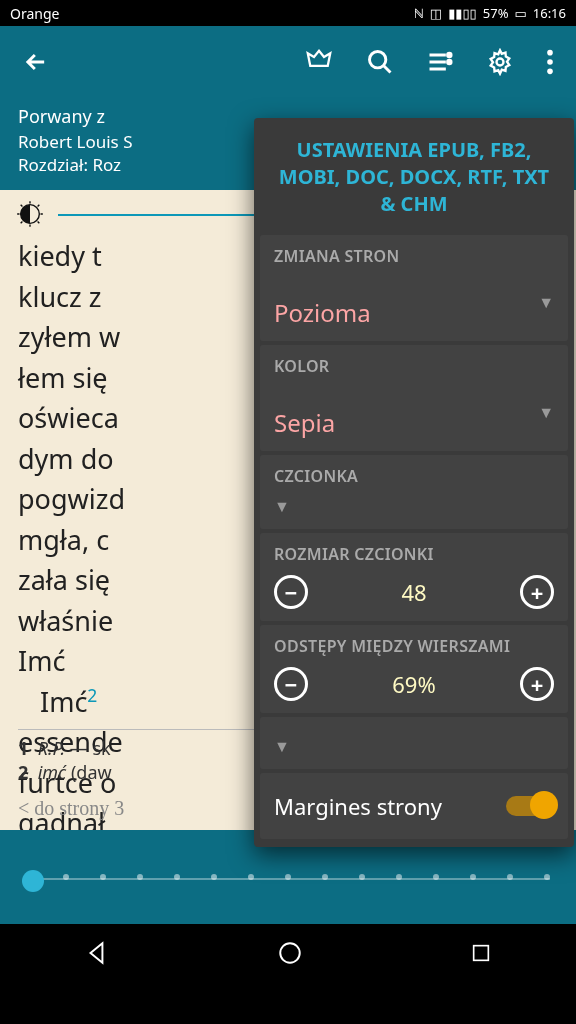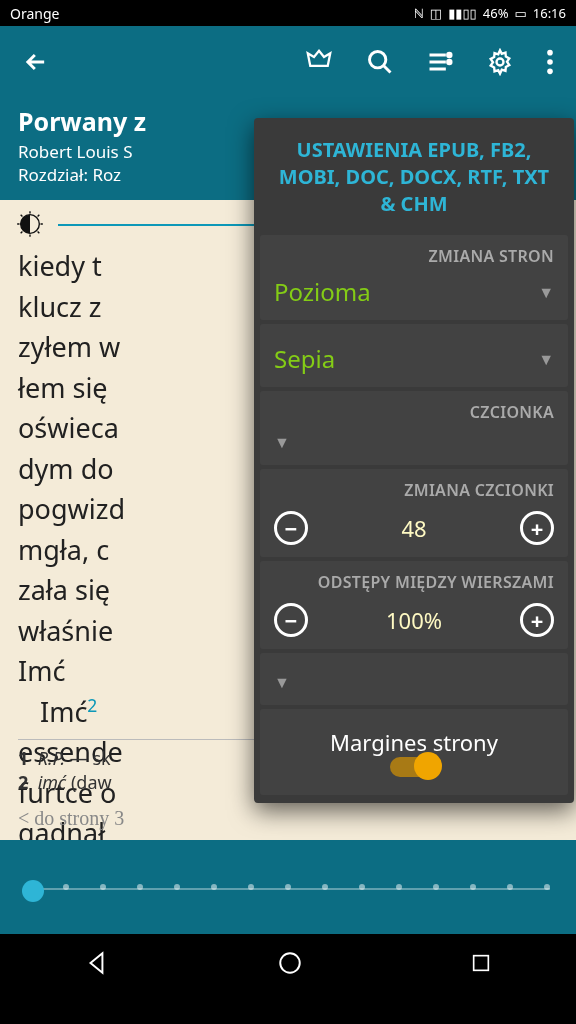--- a/index.html
+++ b/index.html
@@ -9,21 +9,21 @@
 .status-left { flex: 1; }
 .status-right { display: flex; align-items: center; gap: 6px; }
 .status-right span { font-size: 13px; }
 
 .app-bar { height: 72px; background: #0c6d83; display: flex; align-items: center; padding: 0 10px; gap: 8px; }
 .app-bar .back { color: #fff; padding: 10px; }
 .app-bar .spacer { flex: 1; }
 .app-bar .icon-btn { color: #fff; padding: 12px; display: flex; align-items: center; justify-content: center; }
 
 .header-info { background: #0c6d83; padding: 6px 18px 14px; color: #fff; }
-.header-info .title { font-size: 25px; font-weight: 700; }
+.header-info .title { font-size: 18px; font-weight: 400; }
 .header-info .author { font-size: 17px; margin-top: 2px; }
 .header-info .chapter { font-size: 17px; }
 
 .reader-area { background: #f4ebd8; position: relative; height: 640px; }
 .reader-top { display: flex; align-items: center; padding: 10px 16px 0; gap: 14px; }
 .brightness-icon { color: #111; }
 .reader-divider { flex: 1; height: 2px; background: #0c98b8; margin-top: 2px; }
 .reader-text { padding: 8px 18px; font-family: Georgia, serif; font-size: 27px; line-height: 1.5; color: #212121; }
 .reader-text p { margin: 0; }
 .footnote-sup { color: #0c98b8; font-size: 0.65em; vertical-align: super; }
@@ -45,48 +45,48 @@
   position: absolute;
   top: 118px; right: 2px;
   width: 320px;
   background: #3a3a3a;
   border-radius: 4px;
   box-shadow: 0 8px 24px rgba(0,0,0,0.6);
   overflow: hidden;
 }
 .panel-title { color: #2eb5d6; text-align: center; font-size: 20px; font-weight: 700; padding: 18px 20px 14px; line-height: 1.35; }
 .panel-section { background: #424242; margin: 4px 6px; border-radius: 3px; padding: 10px 14px 12px; }
-.section-label { color: #aaa; font-size: 16px; font-weight: 600; letter-spacing: 0.3px; text-align: right; }
+.section-label { color: #aaa; font-size: 16px; font-weight: 600; letter-spacing: 0.3px; }
 .dropdown-row { display: flex; align-items: center; justify-content: space-between; margin-top: 8px; }
-.dropdown-value { color: #84cc16; font-size: 24px; }
+.dropdown-value { color: #fca5a5; font-size: 24px; margin-top: 21px; }
 .dropdown-arrow { color: #999; }
 .stepper-row { display: flex; align-items: center; justify-content: space-between; margin-top: 10px; }
 .stepper-btn { width: 34px; height: 34px; border: 3px solid #fff; border-radius: 50%; display: flex; align-items: center; justify-content: center; color: #fff; font-size: 22px; font-weight: 700; }
 .stepper-value { color: #fef9c3; font-size: 22px; }
 .slider-row { margin-top: 14px; padding: 0 6px 6px; position: relative; height: 24px; }
 .slider-track { position: absolute; left: 0; right: 0; top: 10px; height: 3px; background: #777; border-radius: 2px; }
 .slider-fill { position: absolute; left: 0; top: 10px; height: 3px; background: #f0a500; border-radius: 2px; width: 54%; }
 .slider-thumb { position: absolute; top: 2px; left: 52%; width: 20px; height: 20px; border-radius: 50%; background: #f0a500; }
-.toggle-row { display: flex; align-items: center; justify-content: space-between; background: #424242; margin: 4px 6px 8px; border-radius: 3px; padding: 18px 14px; flex-direction: column; }
+.toggle-row { display: flex; align-items: center; justify-content: space-between; background: #424242; margin: 4px 6px 8px; border-radius: 3px; padding: 18px 14px; }
 .toggle-label { color: #fff; font-size: 22px; }
 .toggle-switch { width: 48px; height: 20px; background: #a87a15; border-radius: 12px; position: relative; }
 .toggle-knob { position: absolute; right: -4px; top: -5px; width: 28px; height: 28px; border-radius: 50%; background: #f0a500; }
 
 svg { display: block; }
 </style>
 </head>
 <body>
 
 <div class="status-bar">
   <div class="status-left">Orange</div>
   <div class="status-right">
     <span>ℕ</span>
     <span>◫</span>
     <span>▮▮▯▯</span>
-    <span>46%</span>
+    <span>57%</span>
     <span>▭</span>
     <span>16:16</span>
   </div>
 </div>
 
 <div class="app-bar">
   <div class="back icon-btn">
     <svg width="28" height="28" viewBox="0 0 24 24" fill="none" stroke="currentColor" stroke-width="2.5">
         <path d="M19 12H5M11 18l-6-6 6-6"></path>
       </svg>
@@ -213,48 +213,49 @@
 
   <div class="panel-section">
     <div class="section-label">ZMIANA STRON</div>
     <div class="dropdown-row">
       <div class="dropdown-value">Pozioma</div>
       <div class="dropdown-arrow">▼</div>
     </div>
   </div>
 
   <div class="panel-section">
+    <div class="section-label">KOLOR</div>
     <div class="dropdown-row">
       <div class="dropdown-value">Sepia</div>
       <div class="dropdown-arrow">▼</div>
     </div>
   </div>
 
   <div class="panel-section">
     <div class="section-label">CZCIONKA</div>
     <div class="dropdown-row">
       <div class="dropdown-arrow">▼</div>
     </div>
   </div>
 
   <div class="panel-section">
-    <div class="section-label">ZMIANA CZCIONKI</div>
+    <div class="section-label">ROZMIAR CZCIONKI</div>
     <div class="stepper-row">
       <div class="stepper-btn">−</div>
       <div class="stepper-value">48</div>
       <div class="stepper-btn">+</div>
     </div>
   </div>
 
 
   <div class="panel-section">
     <div class="section-label">ODSTĘPY MIĘDZY WIERSZAMI</div>
     <div class="stepper-row">
       <div class="stepper-btn">−</div>
-      <div class="stepper-value">100%</div>
+      <div class="stepper-value">69%</div>
       <div class="stepper-btn">+</div>
     </div>
   </div>
 
   <div class="panel-section">
     <div class="dropdown-row">
       <div class="dropdown-arrow">▼</div>
     </div>
   </div>
 

